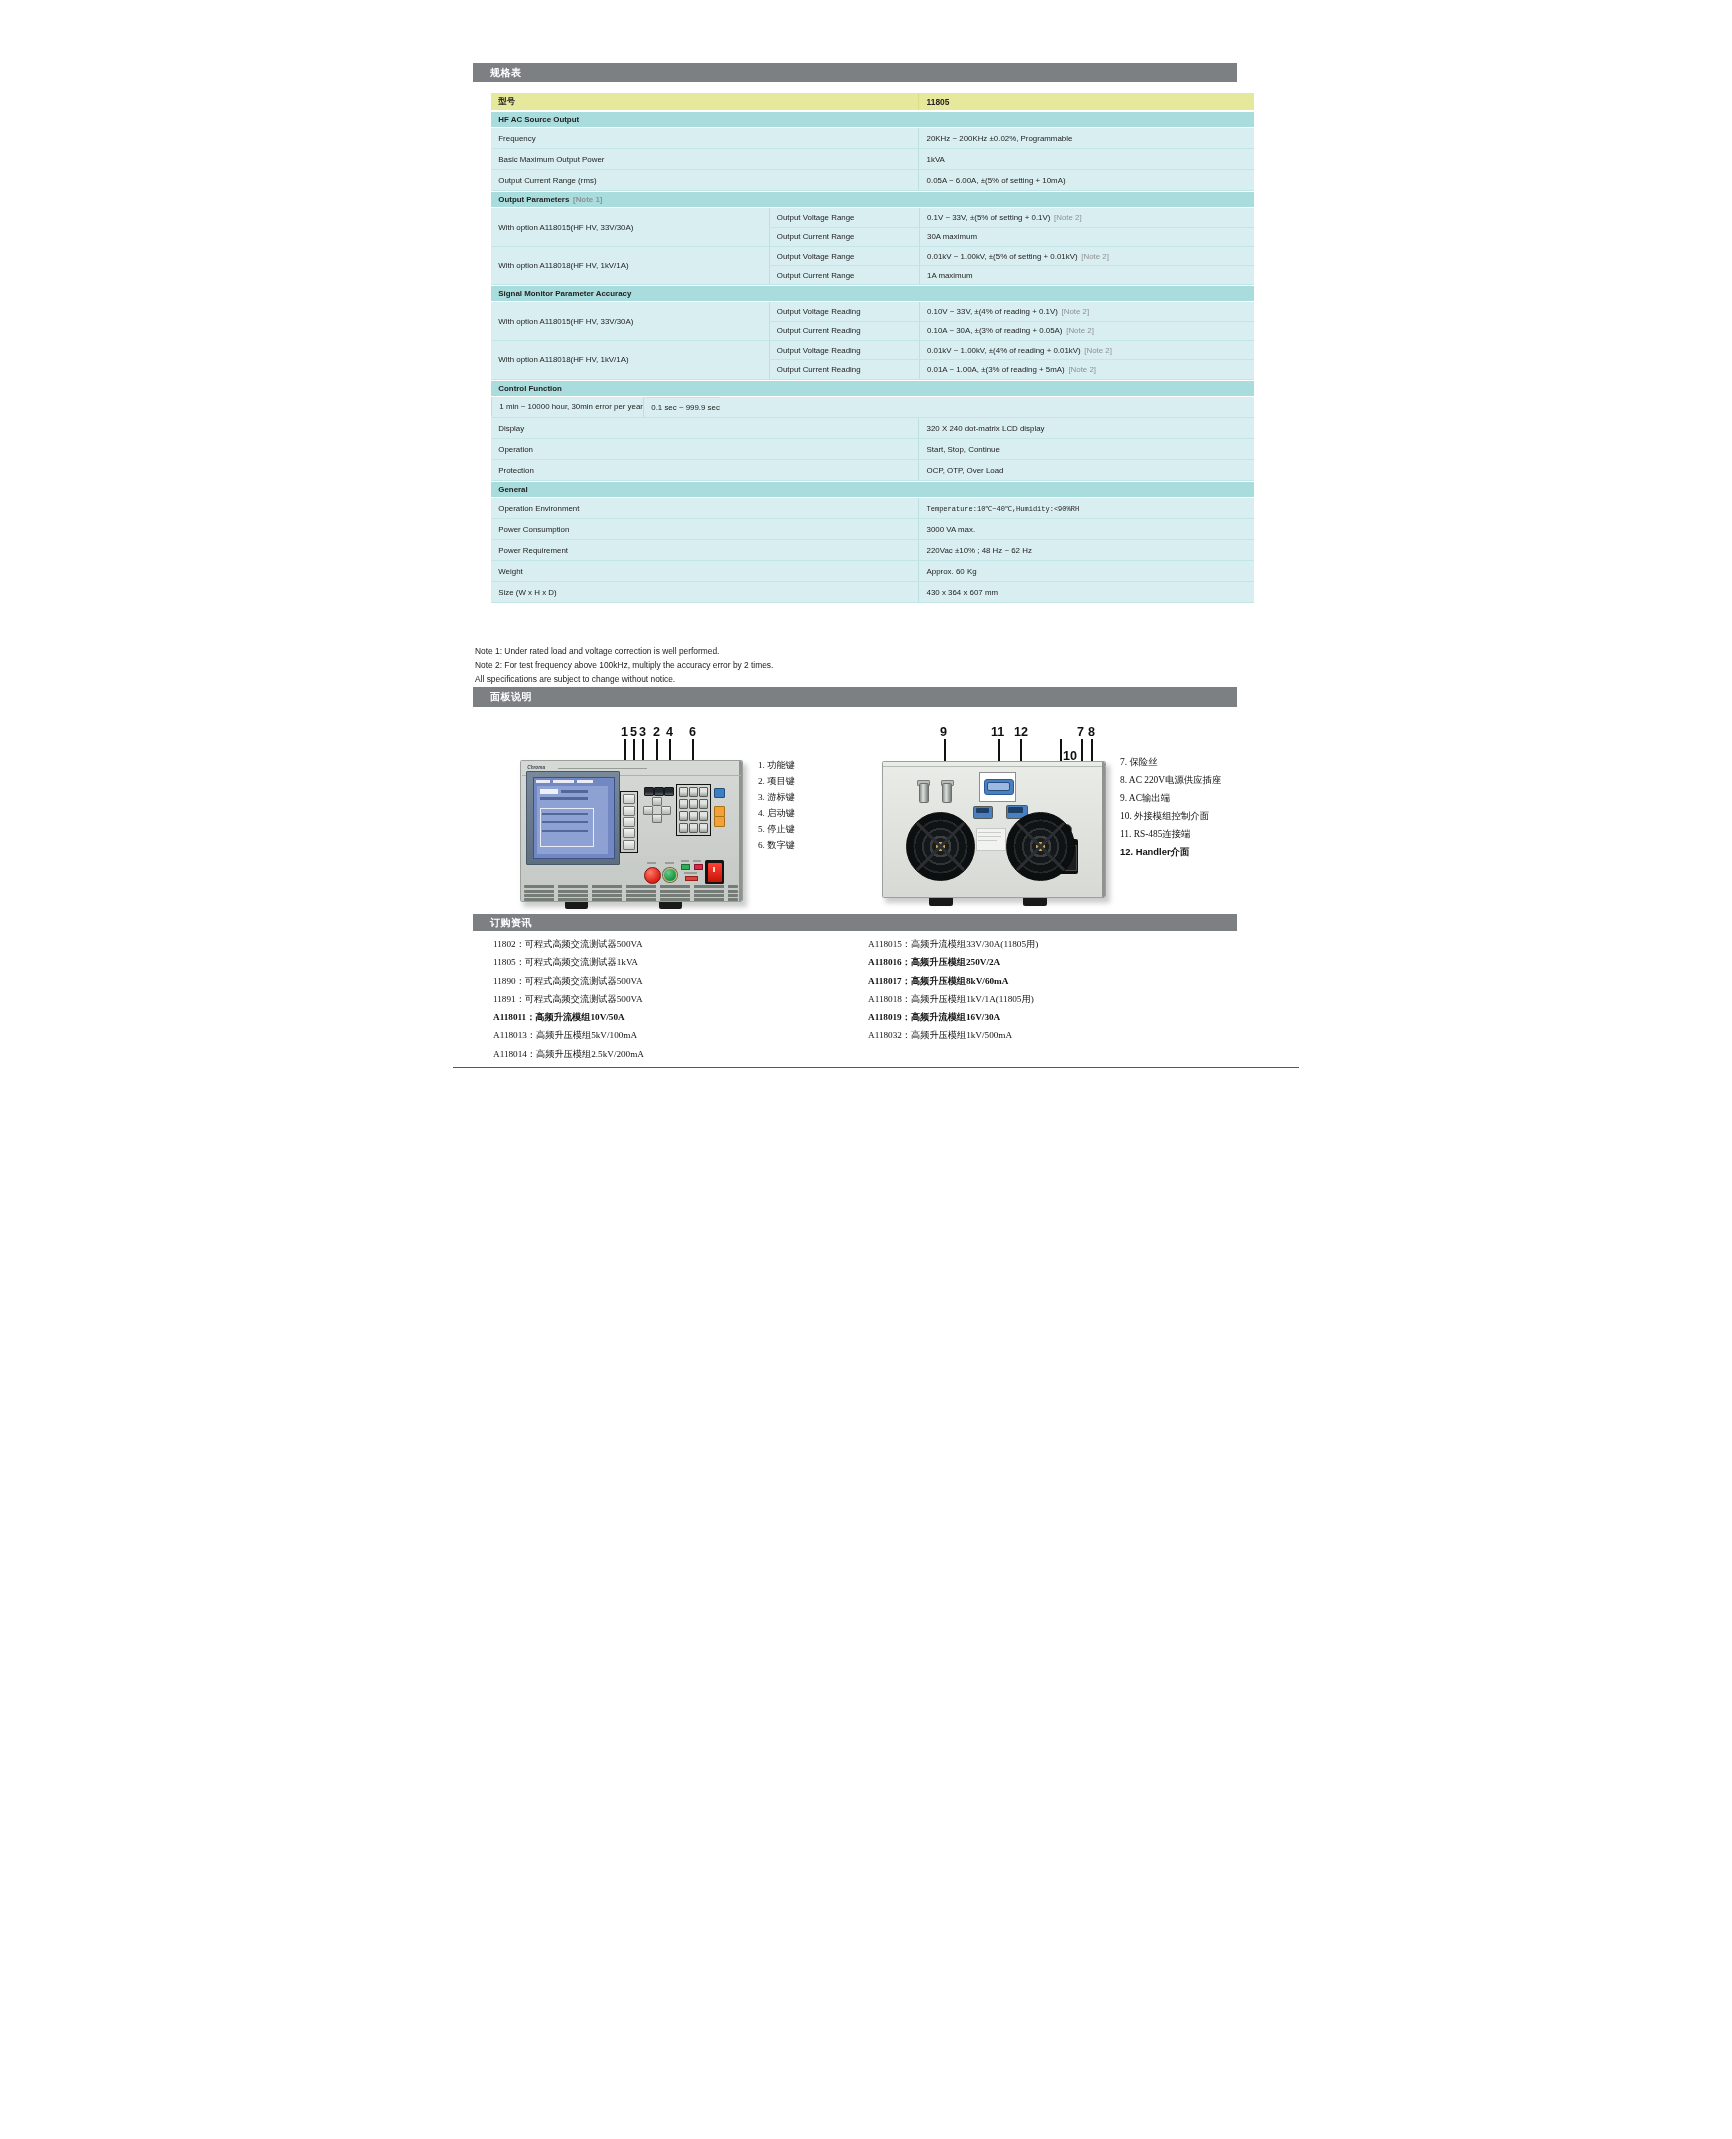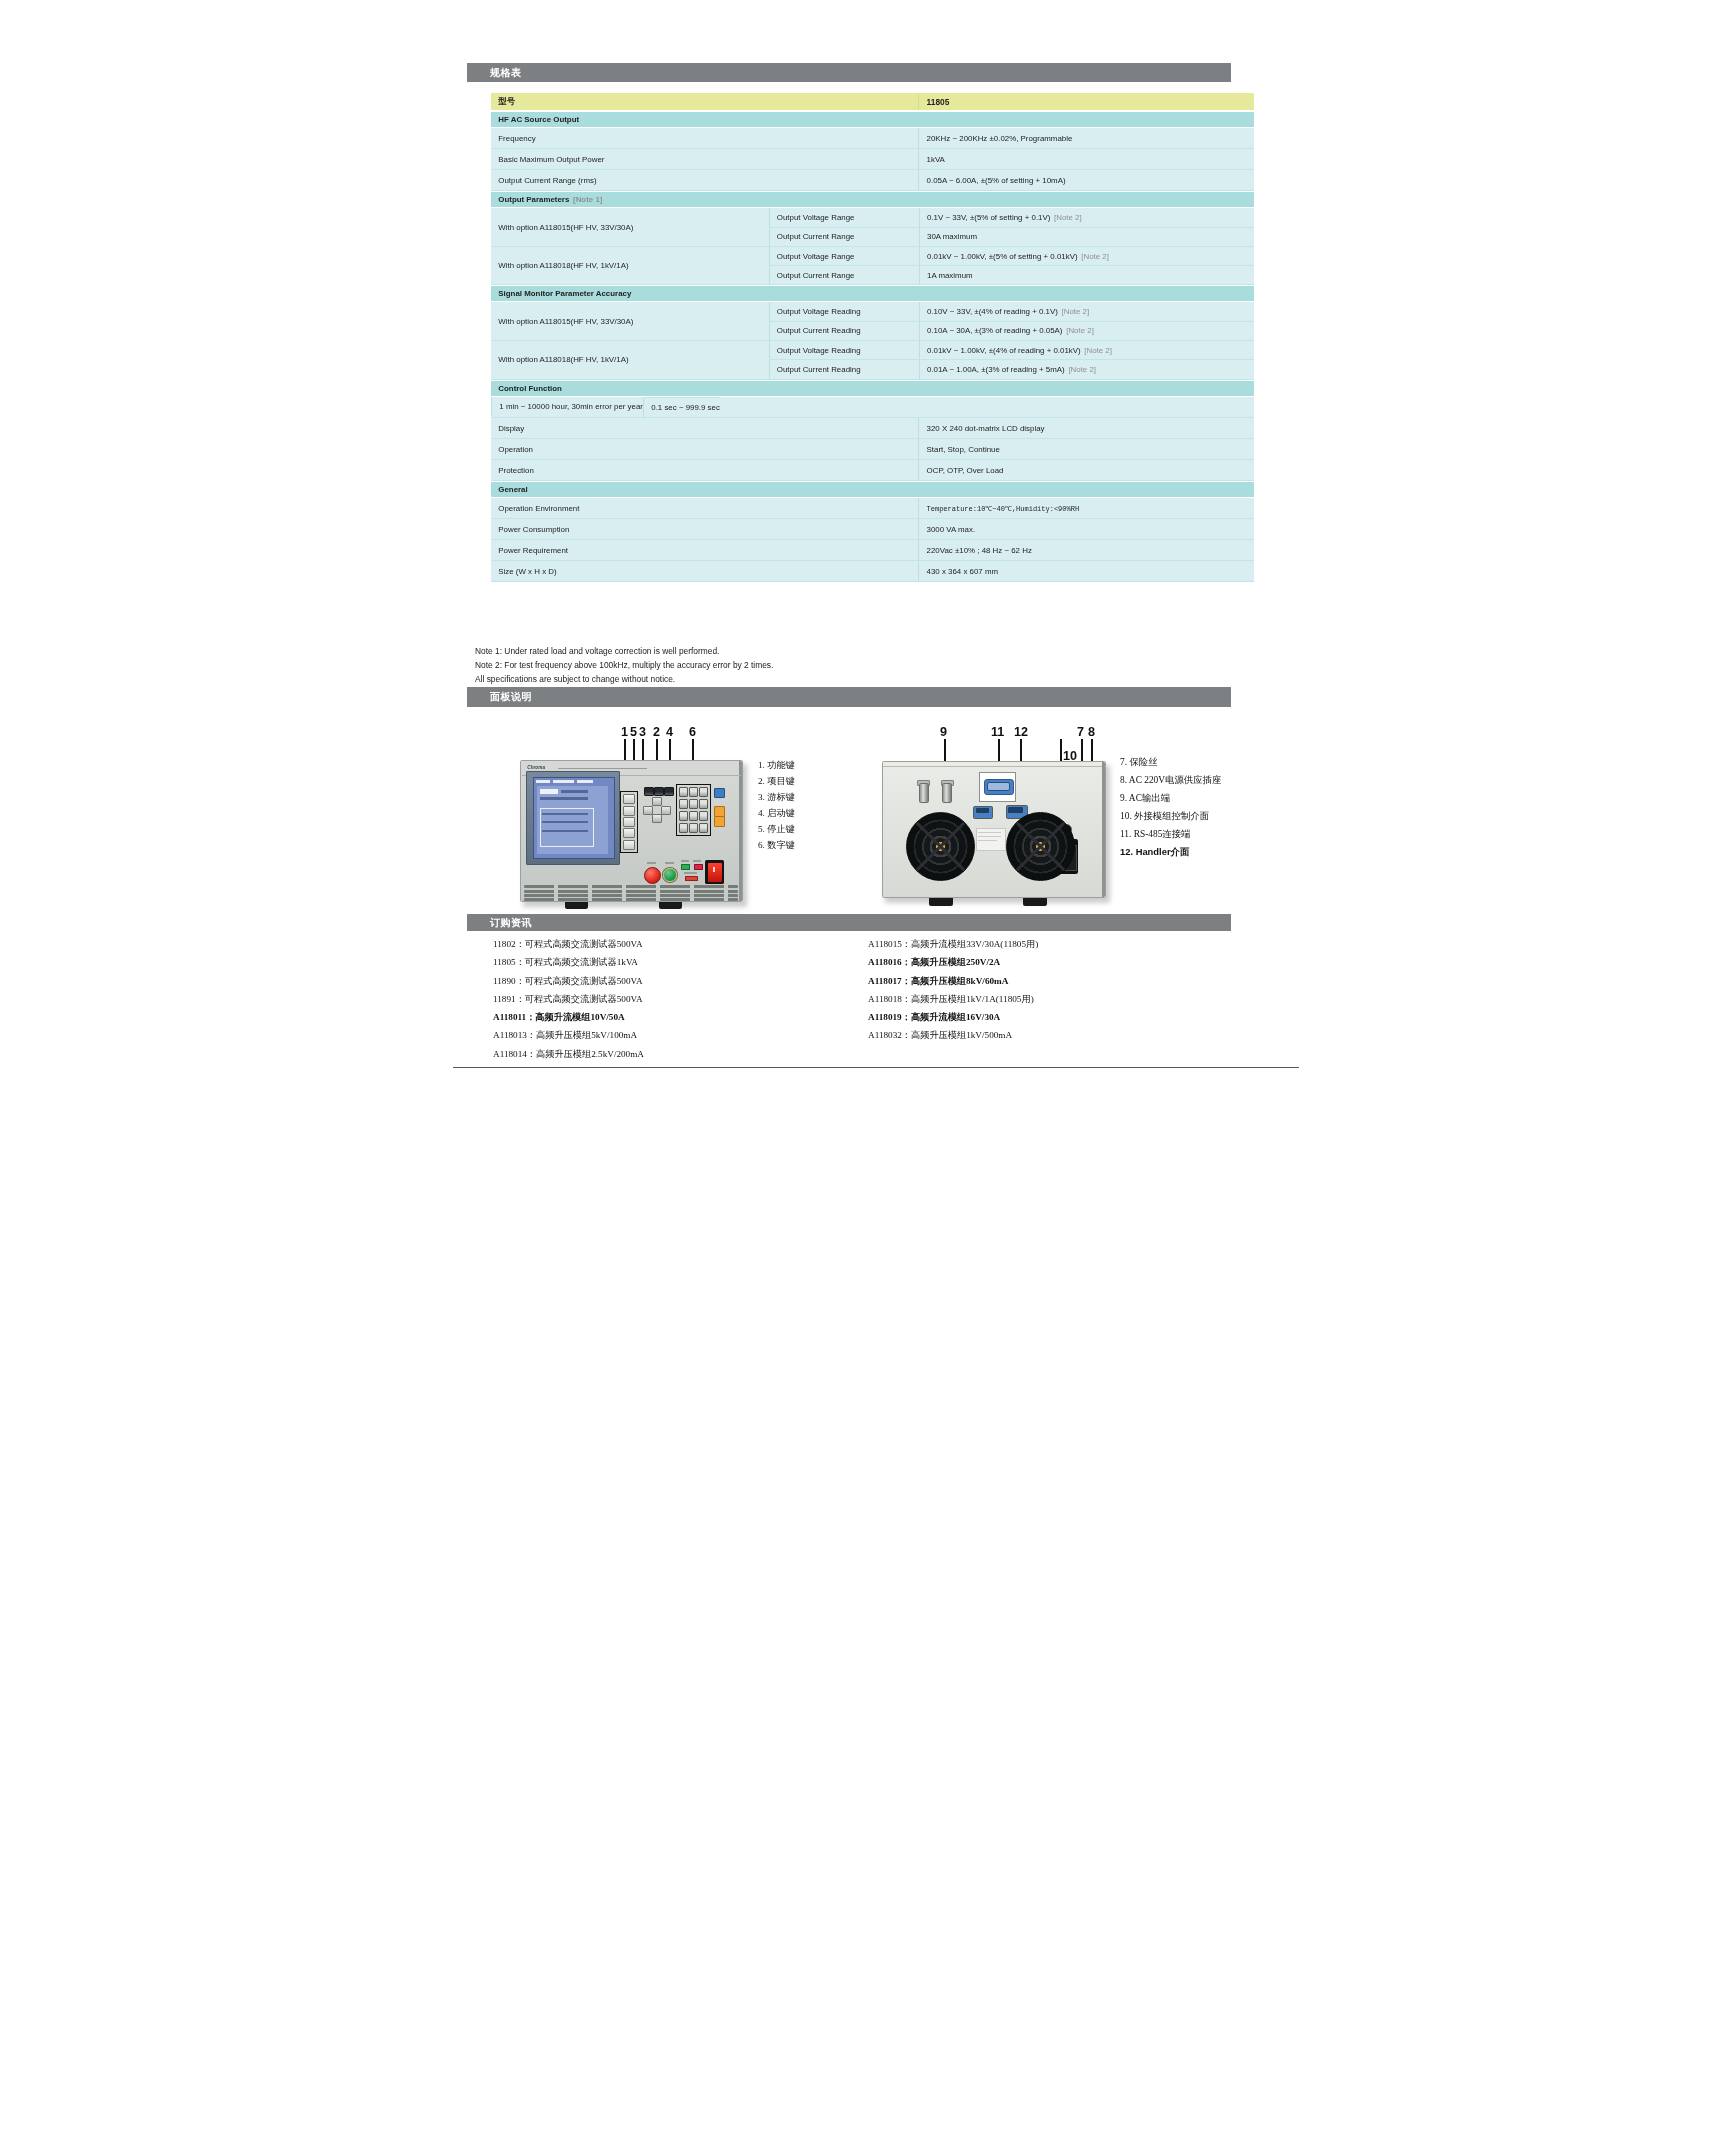--- a/index.html
+++ b/index.html
@@ -4,23 +4,23 @@
 <style>
   html,body { margin:0; padding:0; background:#ffffff; }
   .page {
     position:relative; width:866px; height:1070px; margin:0 auto;
     background:#ffffff; overflow:hidden;
     font-family:"Liberation Sans", sans-serif; color:#232323;
   }
 
   
   .secbar {
-    position:absolute; left:34px; width:764px; height:19.4px;
+    position:absolute; left:40px; width:764px; height:19.4px;
     background:#7d8083; color:#ffffff; font-weight:bold; font-size:10px;
-    line-height:19.4px; padding-left:23px; box-sizing:border-box; letter-spacing:0.5px;
+    line-height:19.4px; padding-left:17px; box-sizing:border-box; letter-spacing:0.5px;
   }
 
   
   .spec-table { position:absolute; left:58px; top:93px; width:763px; }
   .model-row { display:flex; align-items:center; background:#e6e89c; height:17.3px;
     font-weight:bold; border-bottom:1px solid #ffffff; }
   .model-row .lab { width:56%; padding-left:7.3px; font-size:8.4px; box-sizing:border-box; }
   .model-row .val { width:44%; padding-left:7.3px; font-size:8.4px; box-sizing:border-box;
     border-left:1px solid #d9de86; height:100%; display:flex; align-items:center; }
   .tsection { background:#a9dcdd; font-weight:bold; font-size:7.9px; height:15px; line-height:15px;
@@ -306,20 +306,26 @@
           <span>3000 VA max.</span>
         </div>
     </div>
     <div class="trow simple">
       <div class="cell-lab">Power Requirement</div>
       <div class="cell-val">
           <span>220Vac ±10% ; 48 Hz ~ 62 Hz</span>
         </div>
     </div>
     <div class="trow simple">
+      <div class="cell-lab">Weight</div>
+      <div class="cell-val">
+          <span>Approx. 60 Kg</span>
+        </div>
+    </div>
+    <div class="trow simple">
       <div class="cell-lab">Size (W x H x D)</div>
       <div class="cell-val">
           <span>430 x 364 x 607 mm</span>
         </div>
     </div>
   </div>
 
   <div class="notes">
     <div>Note 1: Under rated load and voltage correction is well performed.</div>
     <div>Note 2: For test frequency above 100kHz, multiply the accuracy error by 2 times.</div>

